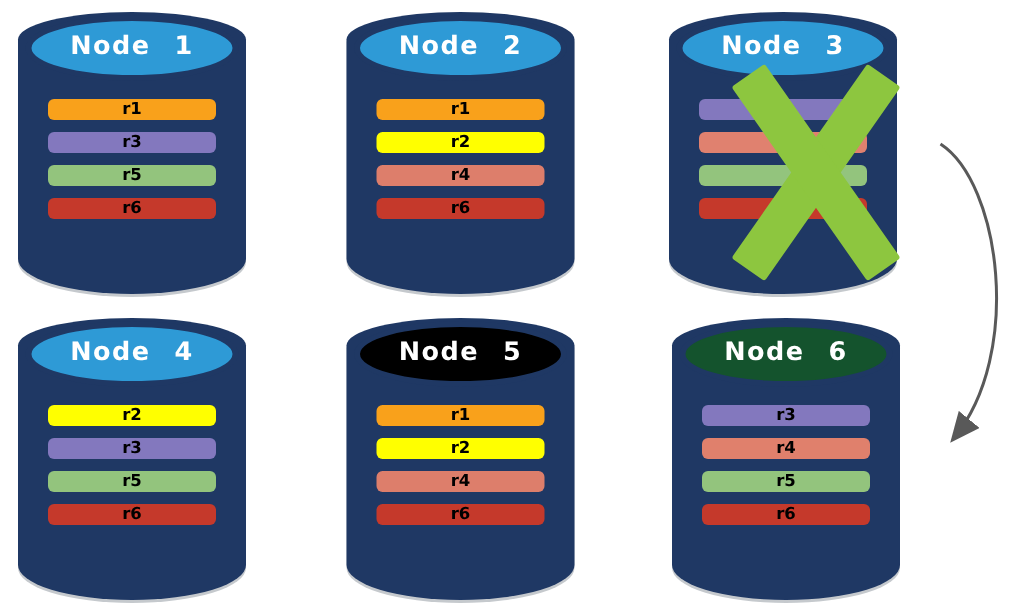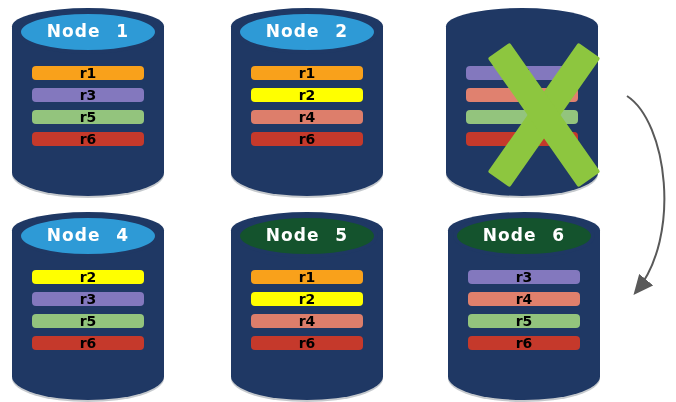--- a/index.html
+++ b/index.html
@@ -30,21 +30,21 @@
     color: #ffffff; font-weight: bold; font-size: 17px;
     letter-spacing: 1px; word-spacing: 9px; padding-bottom: 2px;
   }
   .bars {
     position: absolute; top: 58px; left: 0; right: 0;
     display: flex; flex-direction: column; align-items: center; gap: 8px;
     z-index: 3;
   }
   .bar {
     width: 112px; height: 14px; border-radius: 4px;
-    color: #000000; font-size: 14px; font-weight: bold;
+    color: #000000; font-size: 11px; font-weight: bold;
     text-align: center; line-height: 14px;
   }
 
   
   .n1 { left: 12px;  top: 8px; }
   .n2 { left: 231px; top: 8px; padding-left: 20px; }
   .n3 { left: 446px; top: 8px; }
   .n4 { left: 12px;  top: 212px; }
   .n5 { left: 231px; top: 212px; }
   .n6 { left: 448px; top: 212px; }
@@ -87,20 +87,23 @@
     <div class="bars">
       <div class="bar" style="background: rgb(249, 161, 27);">r1</div>
       <div class="bar" style="background: rgb(255, 255, 0);">r2</div>
       <div class="bar" style="background: rgb(221, 126, 107);">r4</div>
       <div class="bar" style="background: rgb(197, 57, 43);">r6</div>
     </div>
   </div>
 
   <div class="cyl n3">
     <div class="cyl-body" style="background: rgb(31, 56, 100);"></div>
+    <div class="cyl-top" style="background: rgb(46, 154, 214);">
+      <span class="cyl-title">Node 3</span>
+    </div>
     <div class="bars">
       <div class="bar" style="background: rgb(131, 120, 190);">r3</div>
       <div class="bar" style="background: rgb(224, 129, 111);"></div>
       <div class="bar" style="background: rgb(147, 196, 125);"></div>
       <div class="bar" style="background: rgb(197, 57, 43);"></div>
     </div>
   </div>
 
   <div class="cyl n4">
     <div class="cyl-body" style="background: rgb(31, 56, 100);"></div>
@@ -110,21 +113,21 @@
     <div class="bars">
       <div class="bar" style="background: rgb(255, 255, 0);">r2</div>
       <div class="bar" style="background: rgb(131, 120, 190);">r3</div>
       <div class="bar" style="background: rgb(147, 196, 125);">r5</div>
       <div class="bar" style="background: rgb(197, 57, 43);">r6</div>
     </div>
   </div>
 
   <div class="cyl n5">
     <div class="cyl-body" style="background: rgb(31, 56, 100);"></div>
-    <div class="cyl-top" style="background: #14532d; align-items: center;">
+    <div class="cyl-top" style="background: #000000; align-items: center;">
       <span class="cyl-title">Node 5</span>
     </div>
     <div class="bars">
       <div class="bar" style="background: rgb(249, 161, 27);">r1</div>
       <div class="bar" style="background: rgb(255, 255, 0);">r2</div>
       <div class="bar" style="background: rgb(221, 126, 107);">r4</div>
       <div class="bar" style="background: rgb(197, 57, 43);">r6</div>
     </div>
   </div>
 

